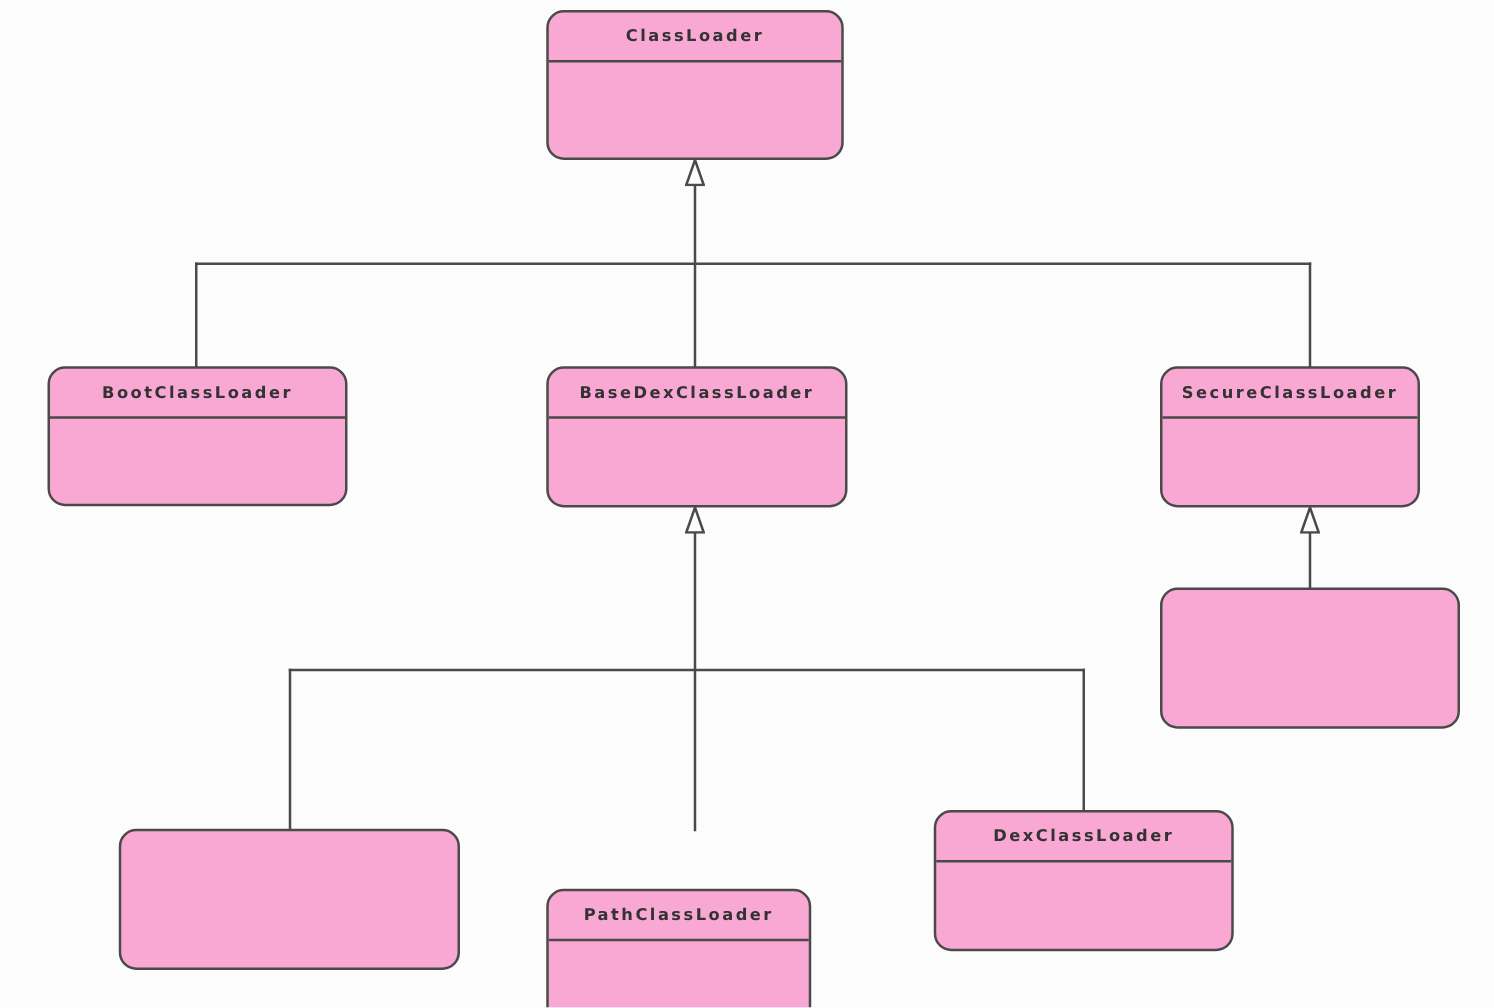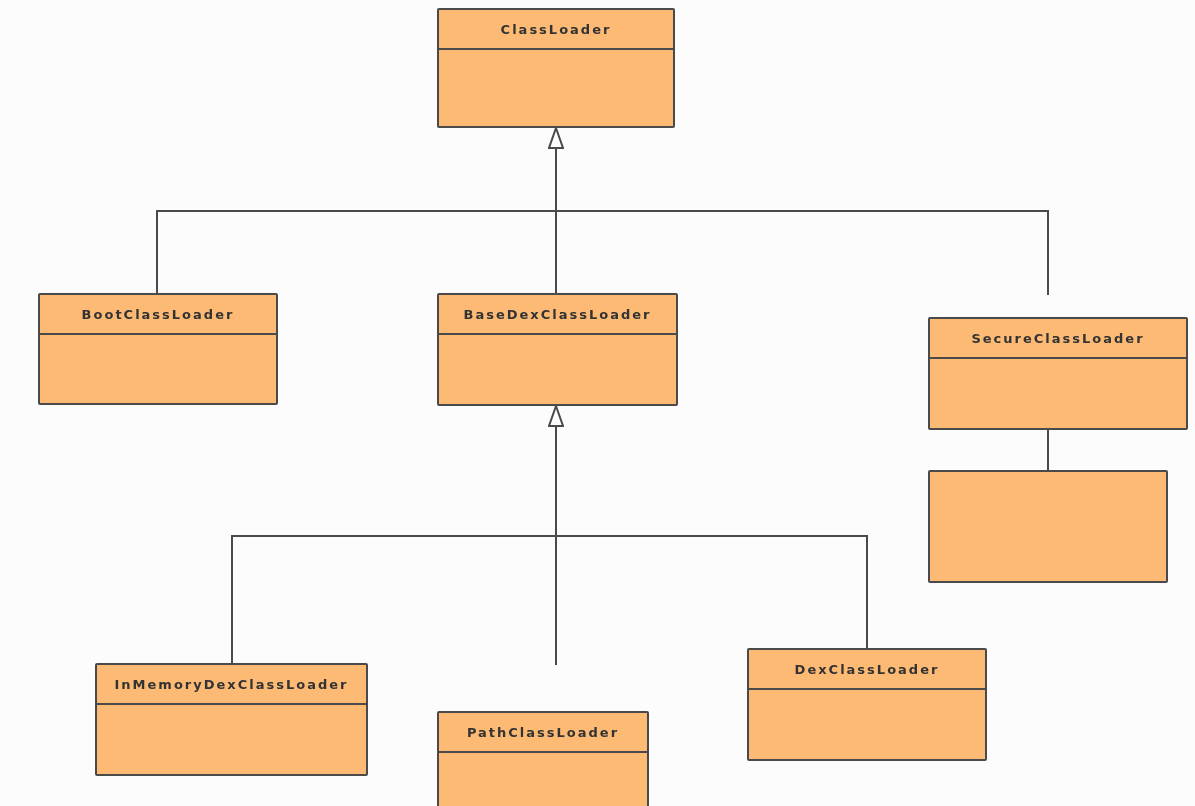--- a/index.html
+++ b/index.html
@@ -10,23 +10,23 @@
   #canvas {
     position: relative;
     width: 1195px;
     height: 806px;
     background: #fcfcfc;
     font-family: "DejaVu Sans", "Liberation Sans", sans-serif;
     overflow: hidden;
   }
   .node {
     position: absolute;
-    background: #fdba74;
+    background: #f9a8d4;
     border: 2px solid #4a4a4a;
-    border-radius: 2px;
+    border-radius: 14px;
     box-sizing: border-box;
     display: flex;
     flex-direction: column;
   }
   .node-title {
     height: 38px;
     border-bottom: 2px solid #4a4a4a;
     display: flex;
     align-items: center;
     justify-content: center;
@@ -48,21 +48,21 @@
   .arrowhead {
     position: absolute;
     width: 16px;
     height: 22px;
   }
 
   
   #n-classloader            { left: 437px; top: 8px;   width: 238px; height: 120px; }
   #n-bootclassloader        { left: 38px;  top: 293px; width: 240px; height: 112px; }
   #n-basedexclassloader     { left: 437px; top: 293px; width: 241px; height: 113px; }
-  #n-secureclassloader      { left: 928px; top: 293px; width: 260px; height: 113px; margin-top: 24px; }
+  #n-secureclassloader      { left: 928px; top: 293px; width: 208px; height: 113px; }
   #n-urlclassloader         { left: 928px; top: 470px; width: 240px; height: 113px; }
   #n-inmemorydexclassloader { left: 95px;  top: 663px; width: 273px; height: 113px; }
   #n-pathclassloader        { left: 437px; top: 663px; width: 212px; height: 113px; margin-top: 48px; }
   #n-dexclassloader         { left: 747px; top: 648px; width: 240px; height: 113px; }
 </style>
 </head>
 <body>
 
 <div id="canvas">
 
@@ -113,21 +113,20 @@
   <div class="node" id="n-secureclassloader">
     <div class="node-title">SecureClassLoader</div>
     <div class="node-body"></div>
   </div>
 
   <div class="node" id="n-urlclassloader">
     <div class="node-body"></div>
   </div>
 
   <div class="node" id="n-inmemorydexclassloader">
-    <div class="node-title">InMemoryDexClassLoader</div>
     <div class="node-body"></div>
   </div>
 
   <div class="node" id="n-pathclassloader">
     <div class="node-title">PathClassLoader</div>
     <div class="node-body"></div>
   </div>
 
   <div class="node" id="n-dexclassloader">
     <div class="node-title">DexClassLoader</div>

